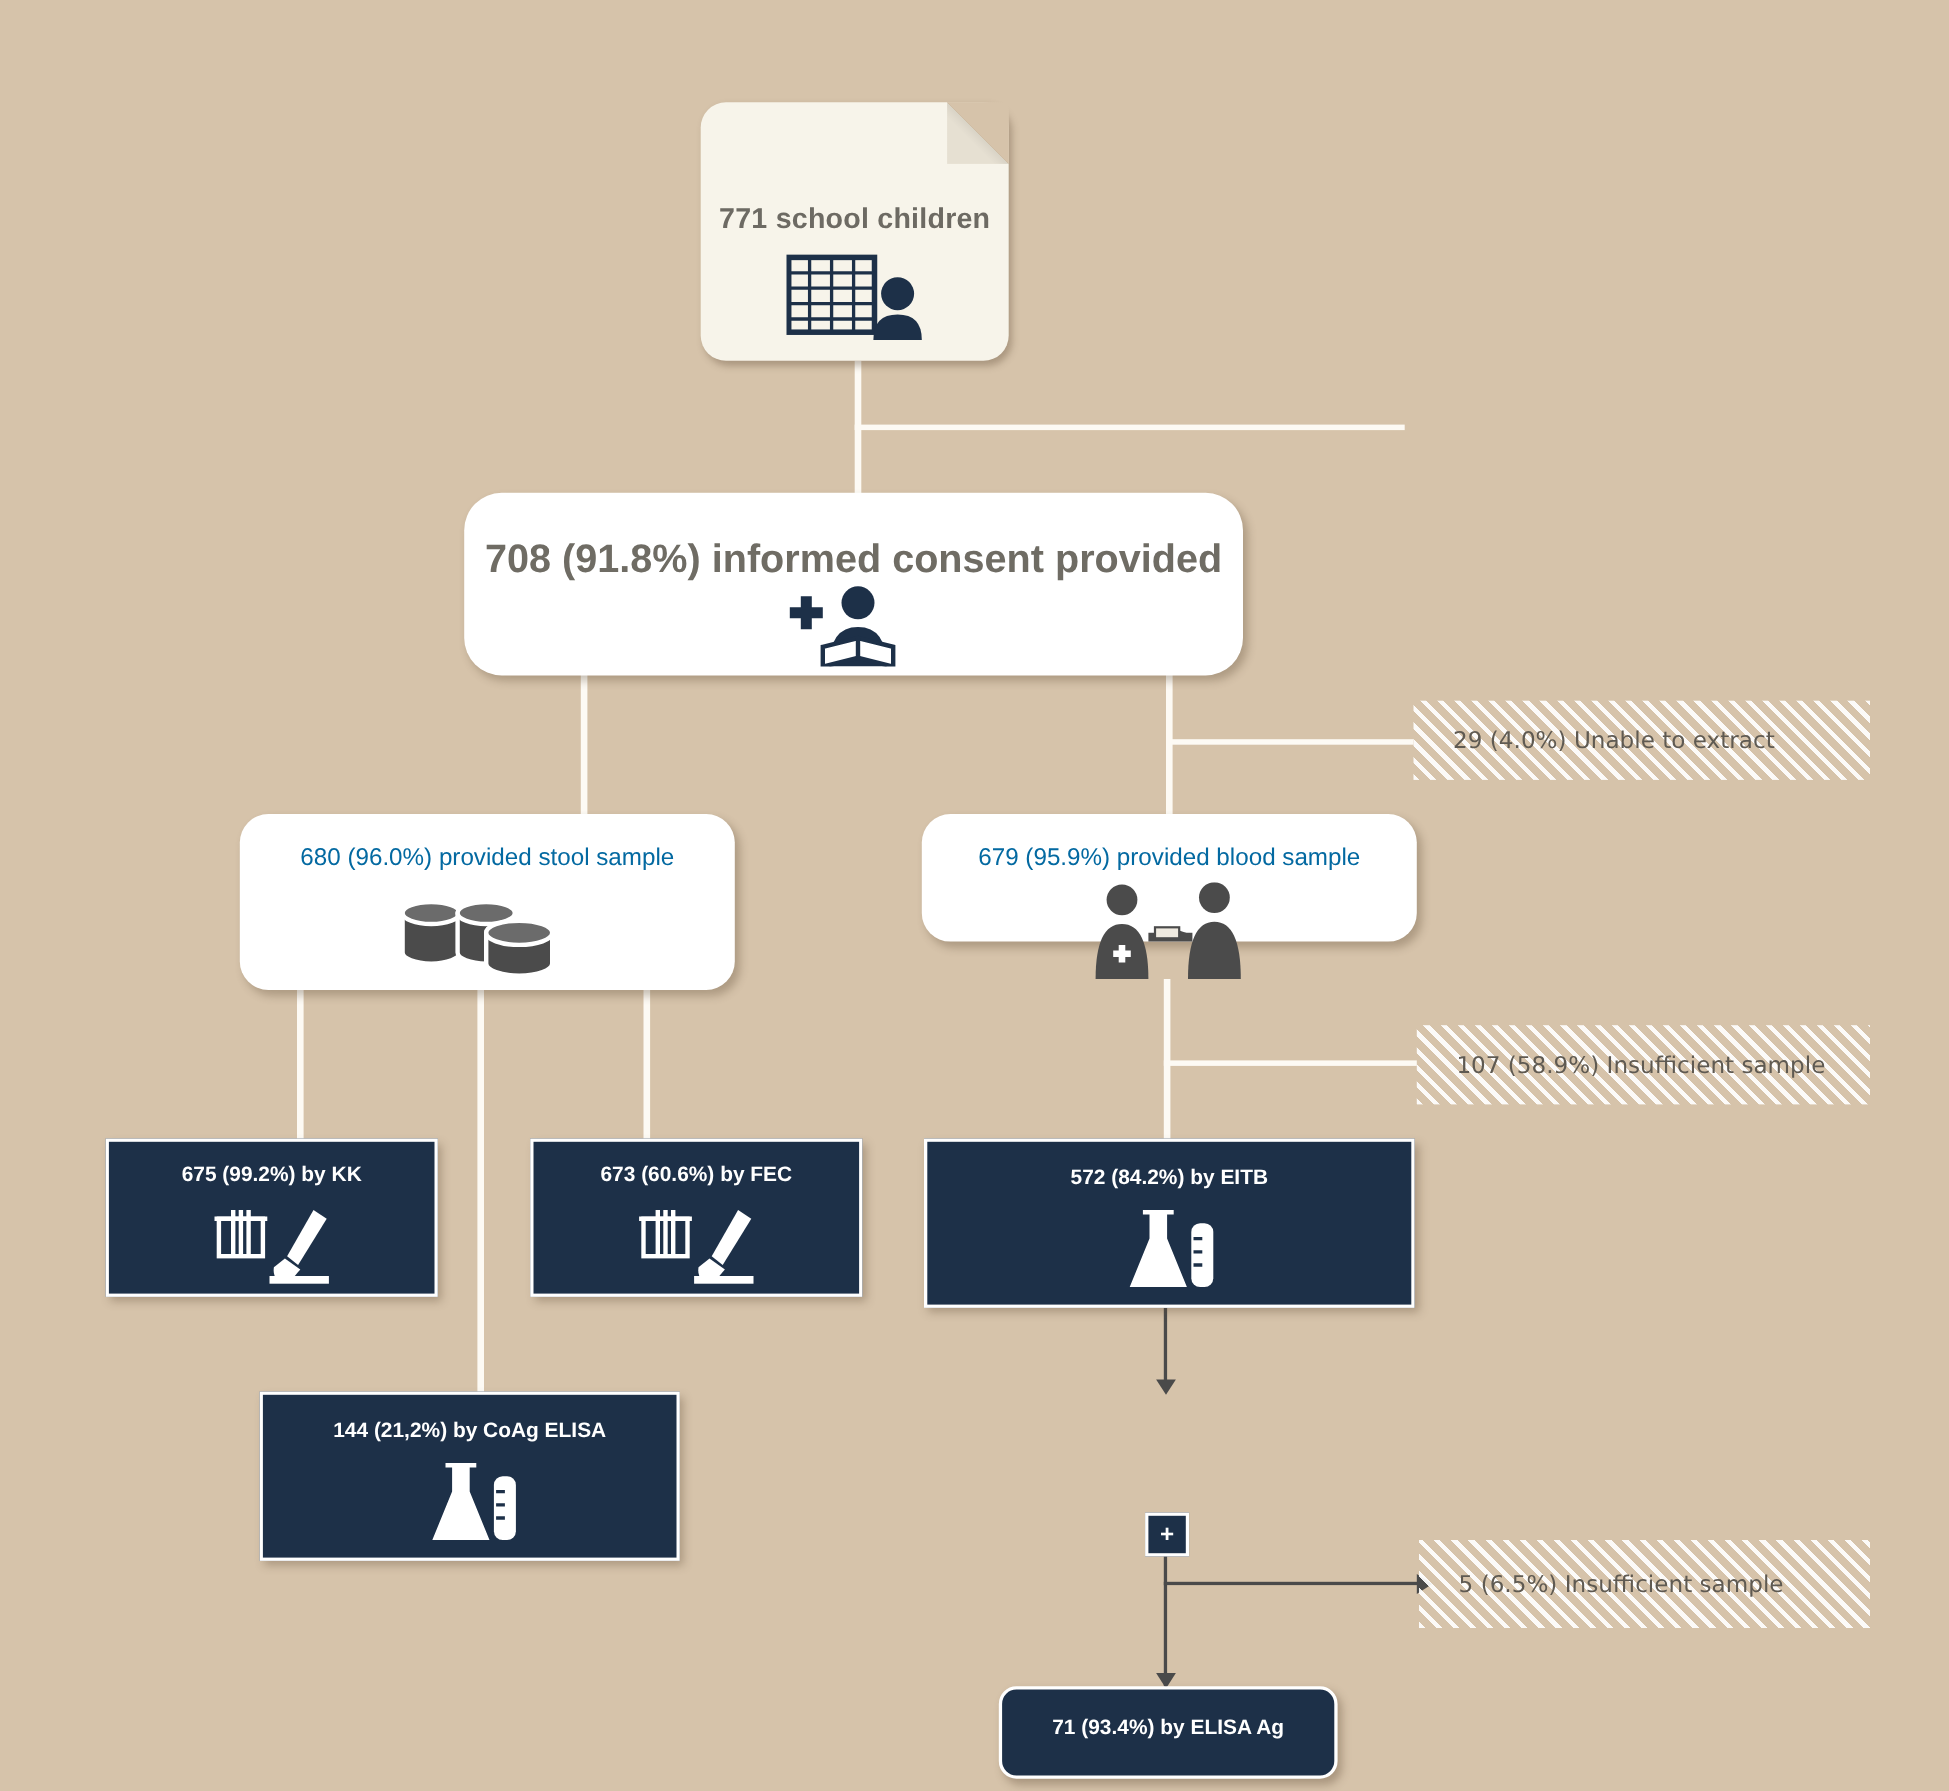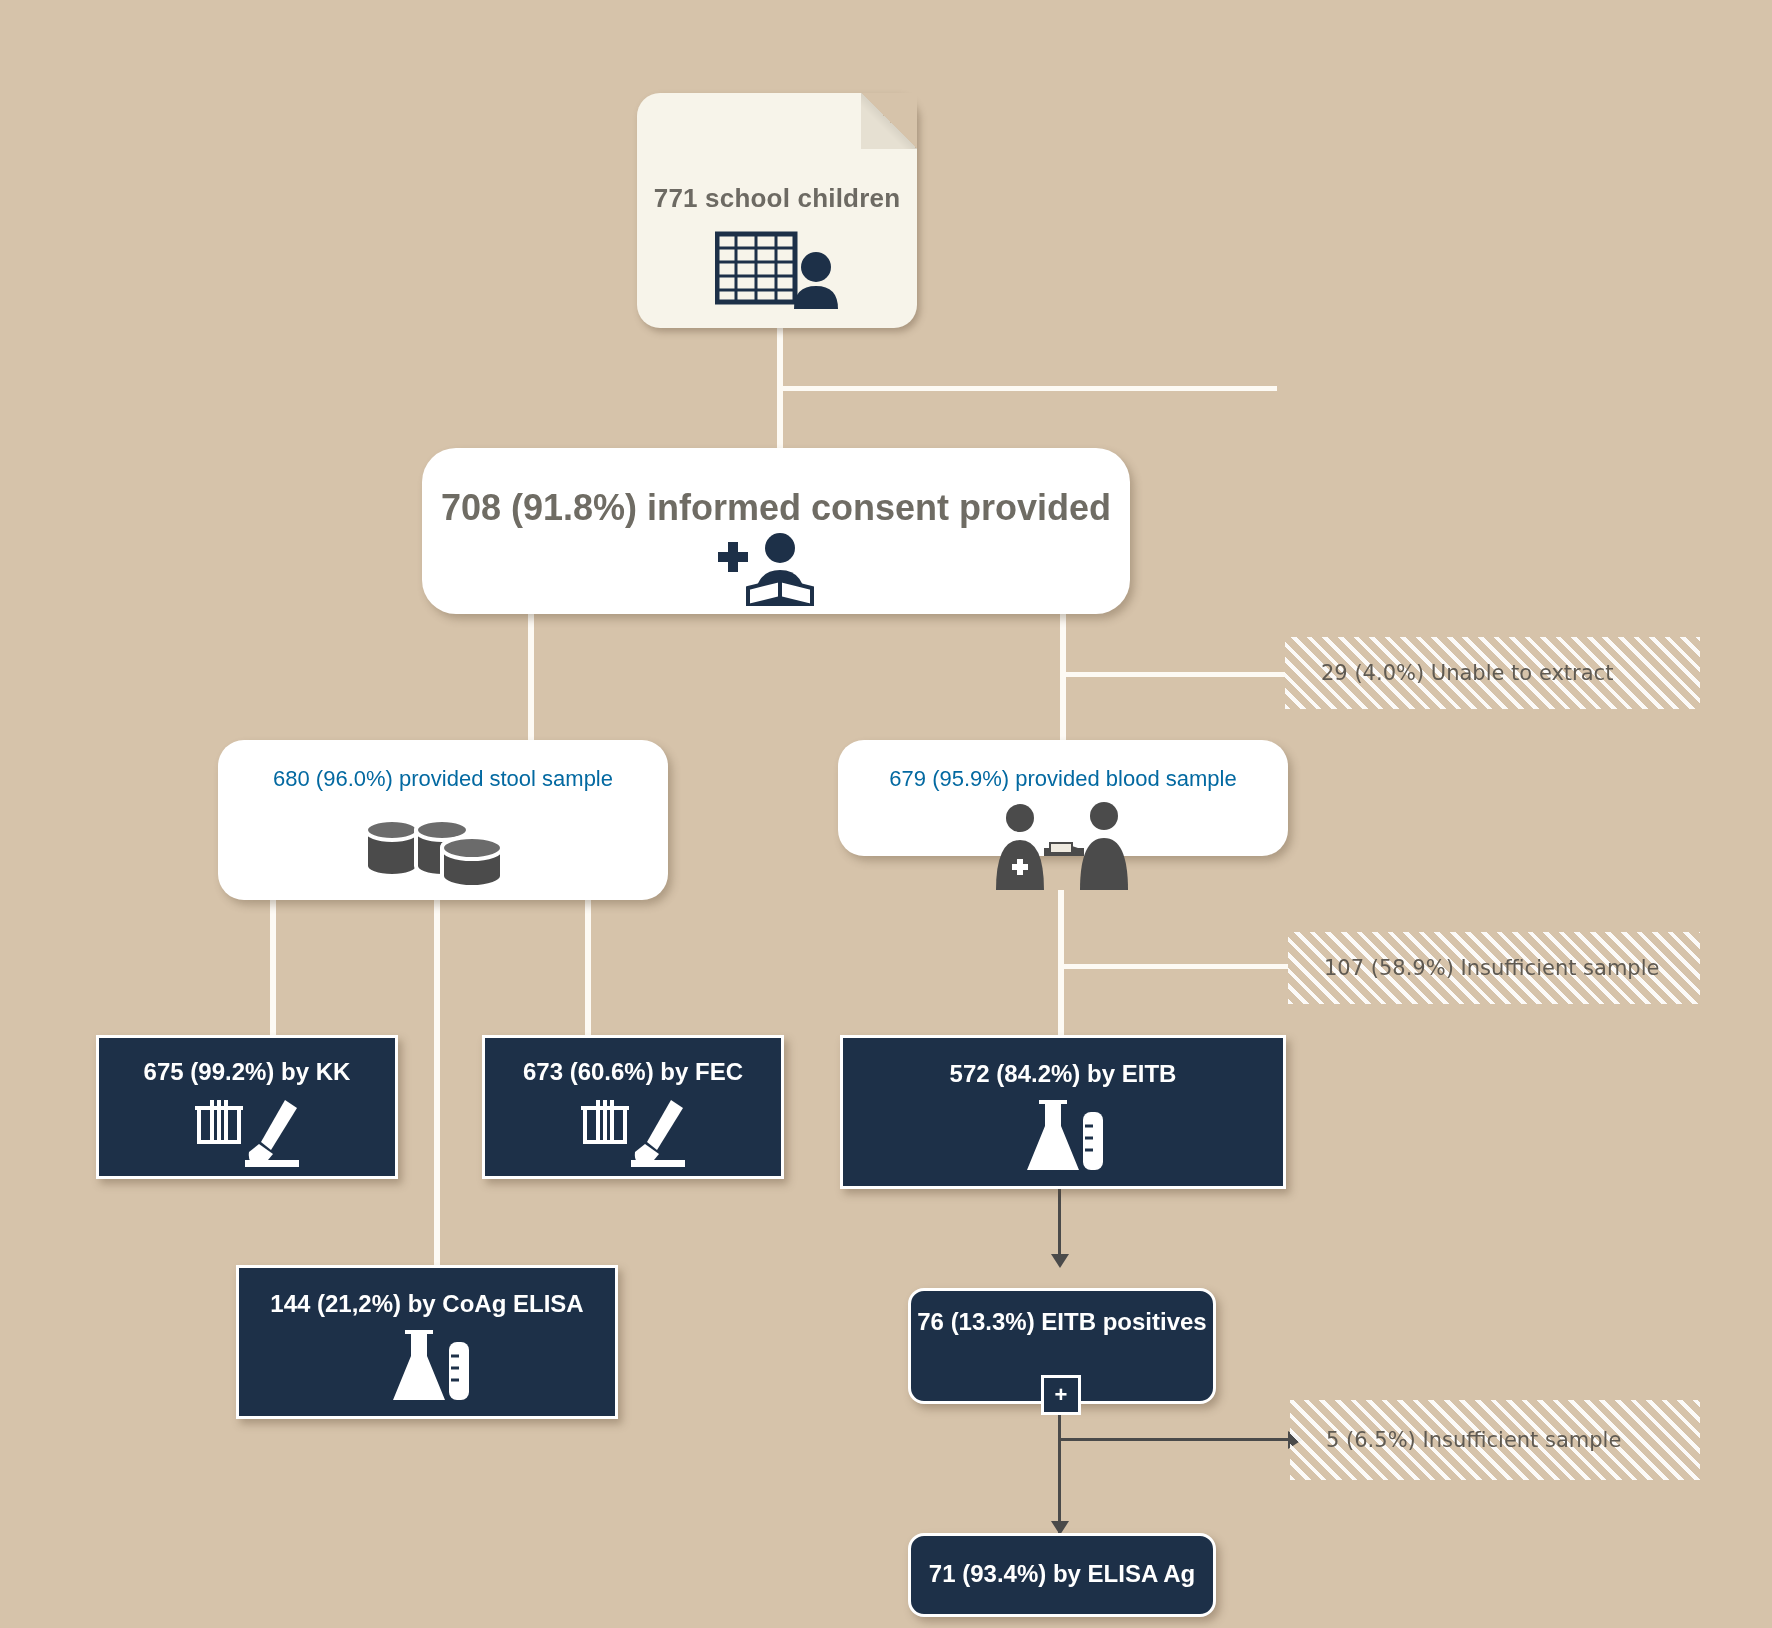--- a/index.html
+++ b/index.html
@@ -63,21 +63,21 @@
   .t-wbig{
     position:absolute;left:0;right:0;text-align:center;
     color:#6f6c64;font-weight:bold;font-size:36px;
   }
   .t-wmid{
     position:absolute;left:0;right:0;text-align:center;
     color:#0369a1;font-weight:normal;font-size:22px;
   }
   .t-dark{
     position:absolute;left:0;right:0;text-align:center;
-    color:#ffffff;font-weight:bold;font-size:24px;line-height:1.16;
+    color:#ffffff;font-weight:bold;font-size:19px;line-height:1.16;
   }
 
   
   .hatch{
     position:absolute;
     background:
       repeating-linear-gradient(45deg,
         rgba(255,255,255,.92) 0px,
         rgba(255,255,255,.92) 4px,
         rgba(0,0,0,0) 4px,
@@ -282,23 +282,20 @@
         <rect x="70" y="16" width="20" height="58" rx="8" fill="#ffffff"></rect>
         <g stroke="#1d3048" stroke-width="3">
           <line x1="72" y1="30" x2="80" y2="30"></line>
           <line x1="72" y1="42" x2="80" y2="42"></line>
           <line x1="72" y1="54" x2="80" y2="54"></line>
         </g>
       </svg>
     </div>
   </div>
 
-  <div class="dbox round" style="left:908px;top:1288px;width:302px;height:110px;">
-    <div class="t-dark" style="top:17px;">76  (13.3%) EITB positives</div>
-  </div>
   <div class="plusbox" style="left:1041px;top:1375px;width:34px;height:34px;">
     <span>+</span>
   </div>
 
   <div class="dbox round" style="left:908px;top:1533px;width:302px;height:78px;">
     <div class="t-dark" style="top:24px;">71  (93.4%) by ELISA Ag</div>
   </div>
 
 
   <div class="hatch" style="left:1285px;top:637px;width:415px;height:72px;">

